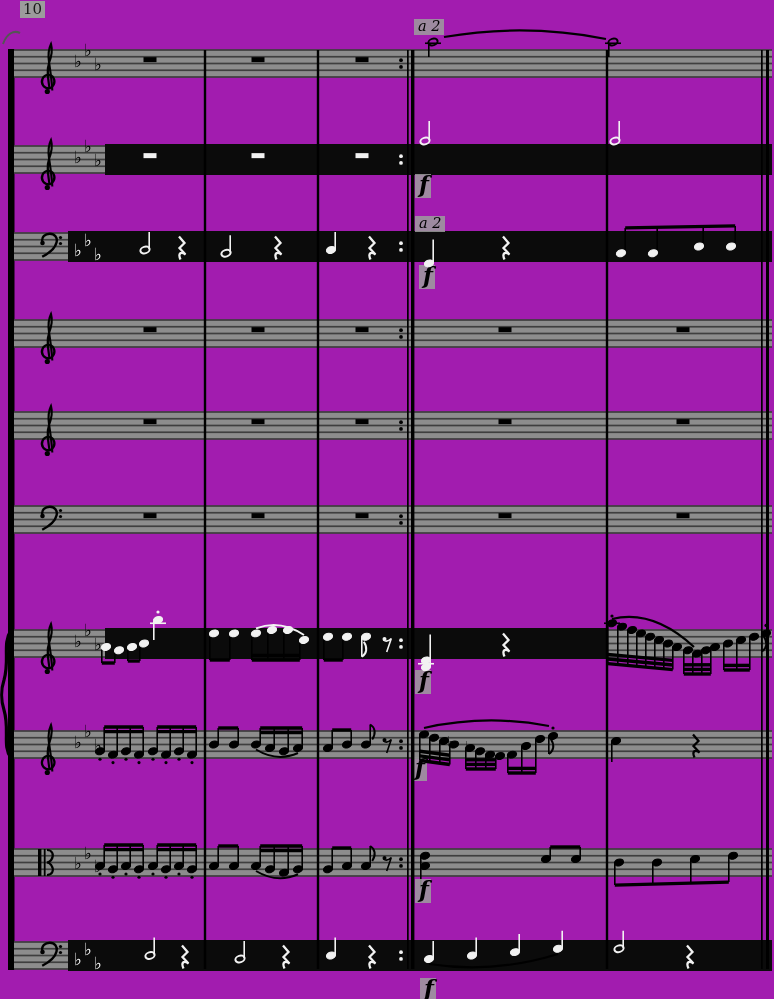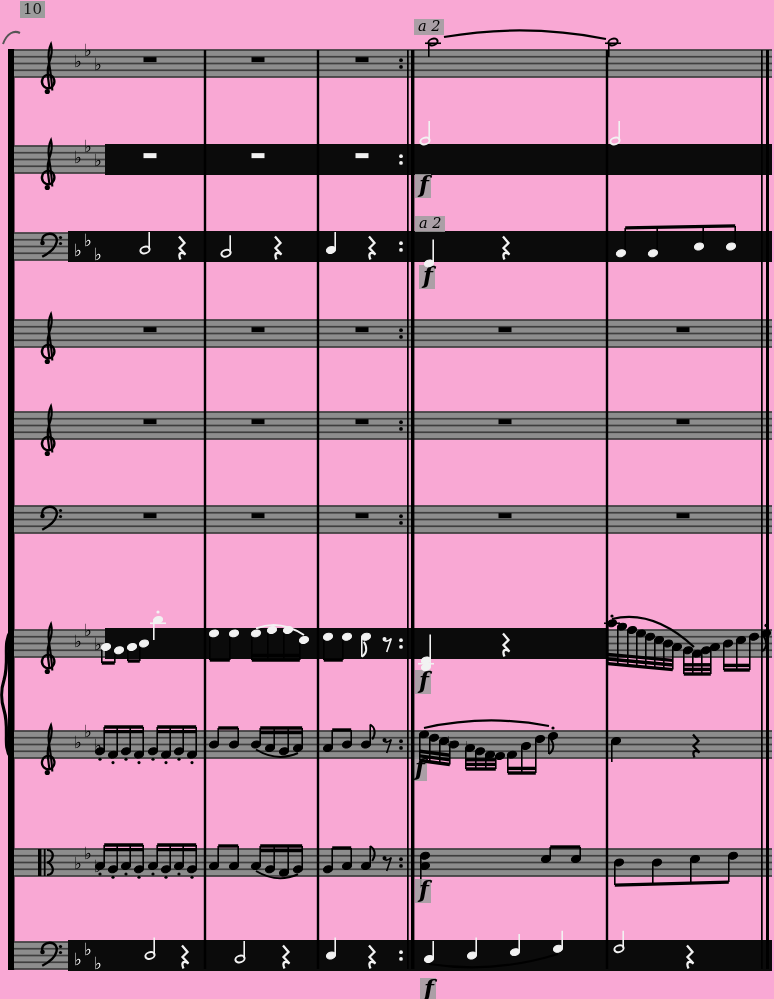--- a/index.html
+++ b/index.html
@@ -1,17 +1,17 @@
 <!DOCTYPE html>
 <html><head>
 <meta charset="utf-8">
 <style>
   html,body{margin:0;padding:0;background:#e8e8e8;}
   .page{
-    position:relative;width:774px;height:999px;background:#f9a8d4;
+    position:relative;width:774px;height:999px;background:#a21caf;
     overflow:hidden;font-family:"DejaVu Serif", serif;
   }
   .measure-number{
     position:absolute;left:20px;top:1px;font-size:15px;color:#1a1a1a;
     background:#9c9c9c;padding:0 3px;line-height:17px;
     font-family:"DejaVu Serif", serif;
   }
   svg{position:absolute;left:0;top:0;}
 </style>
 </head>

